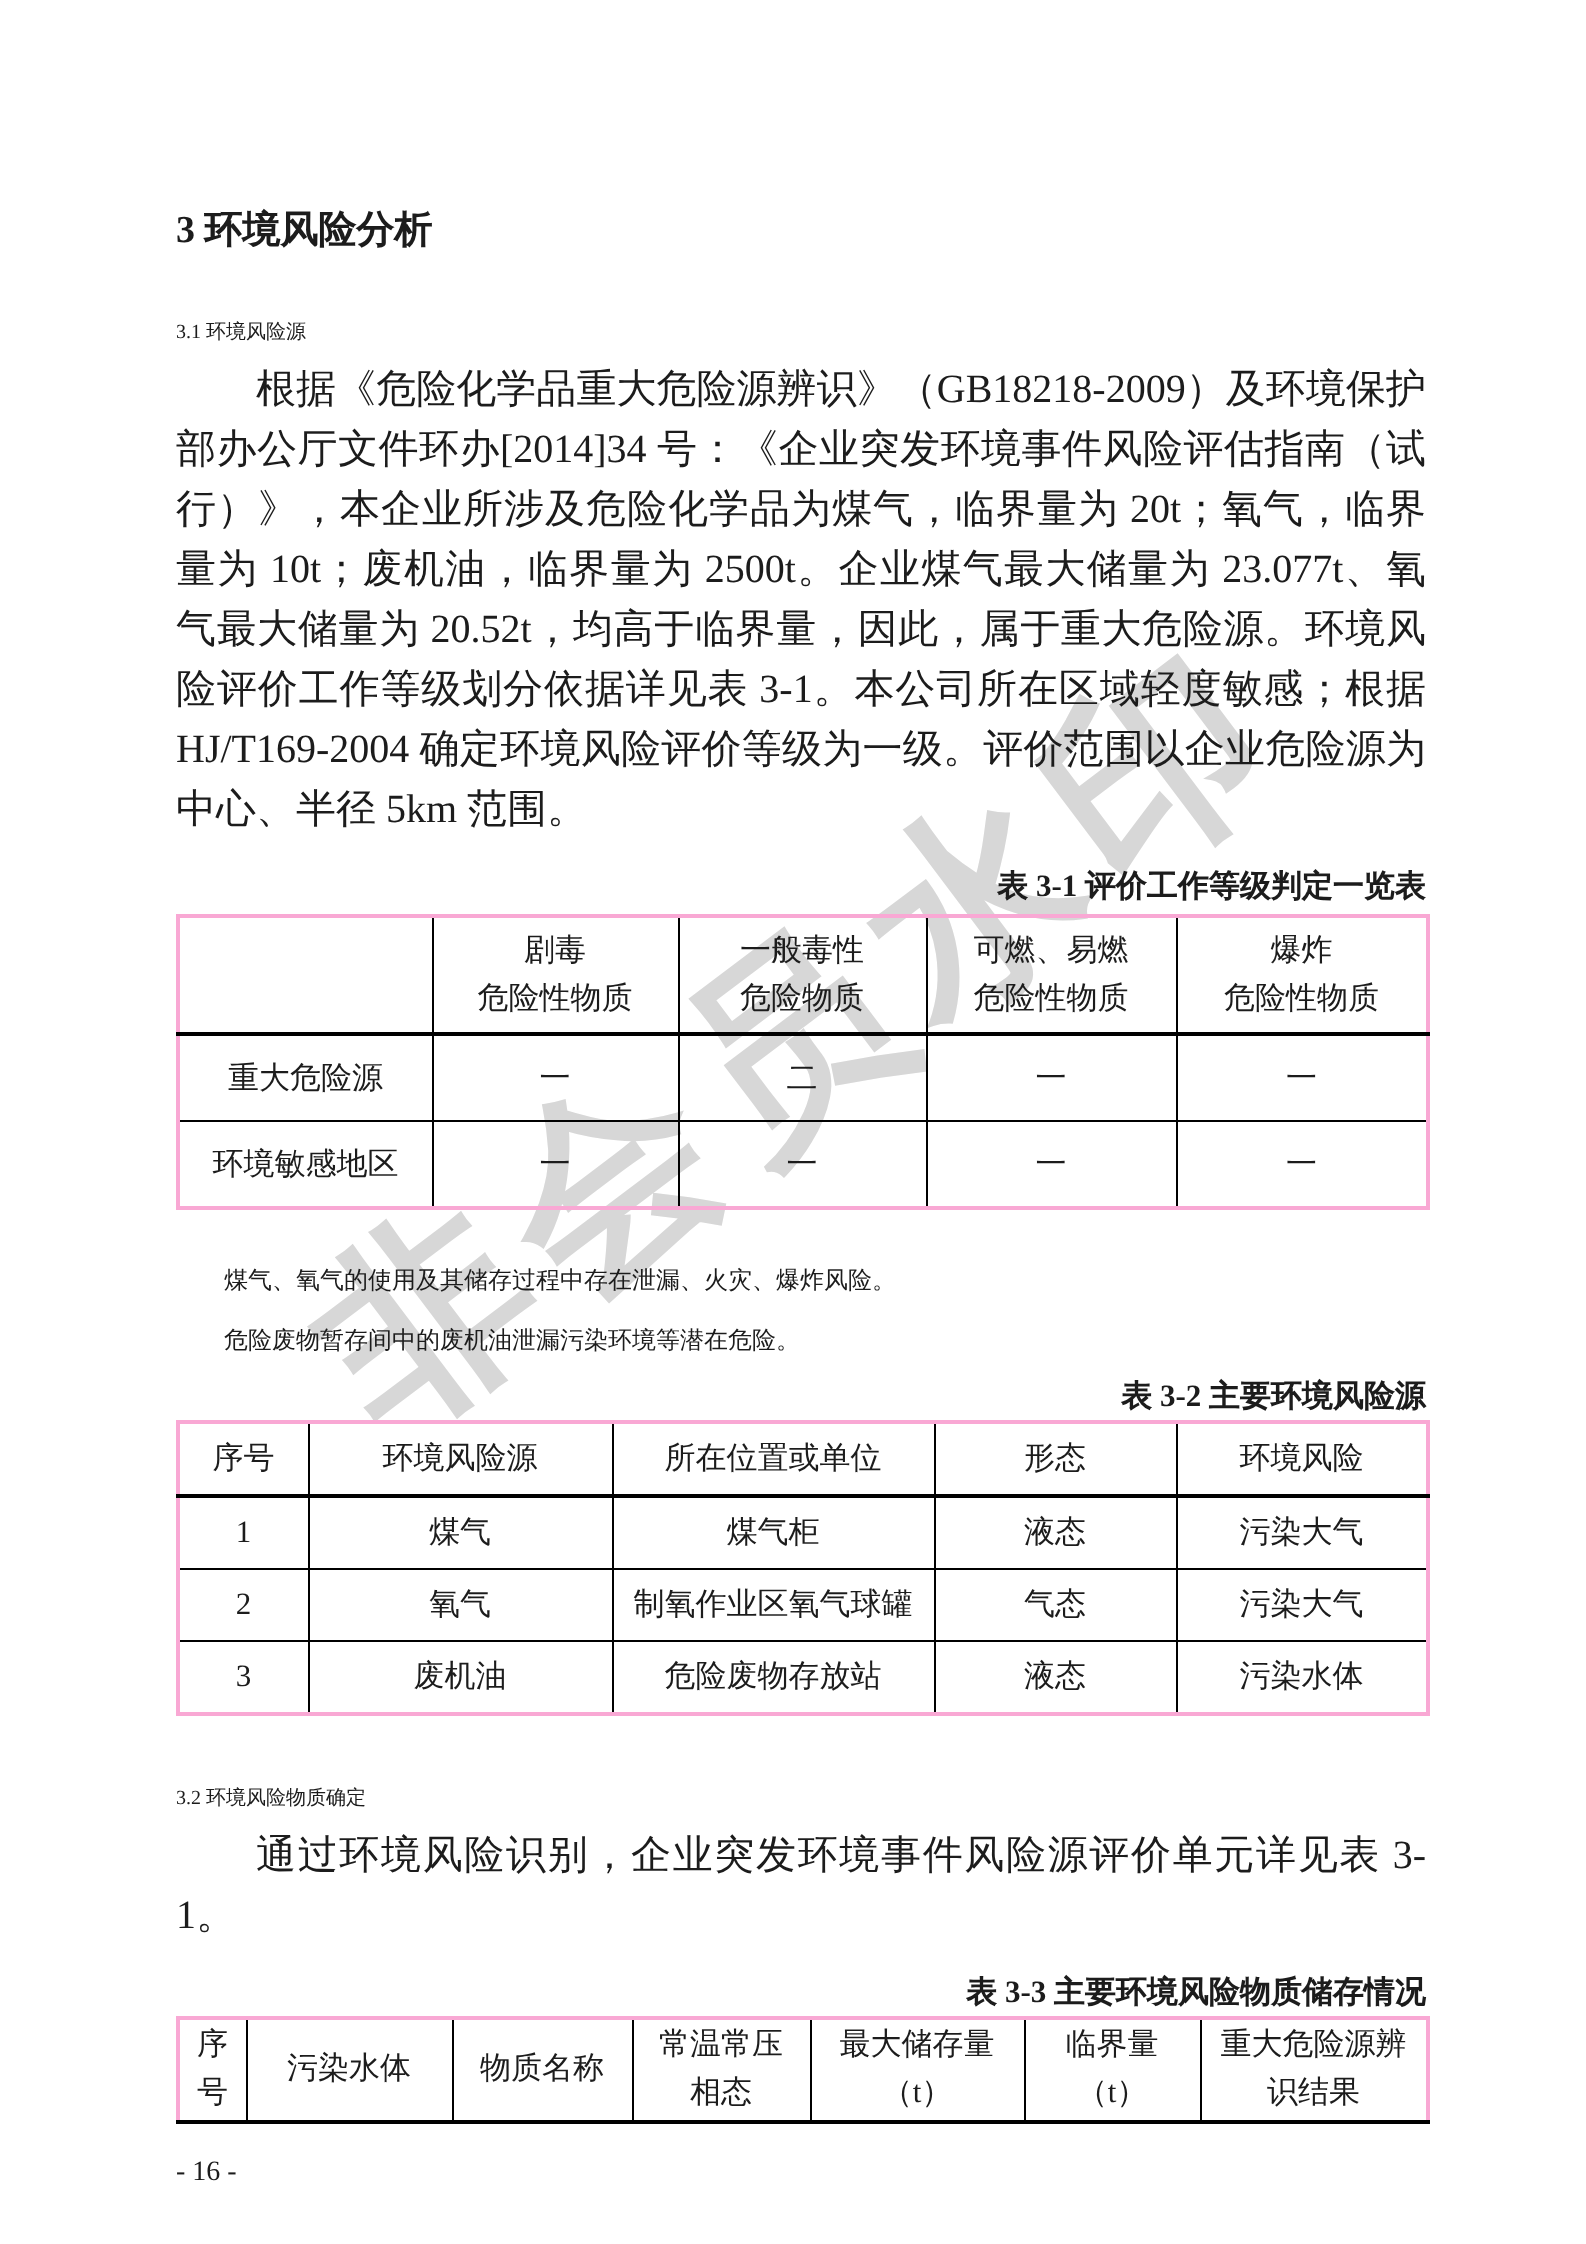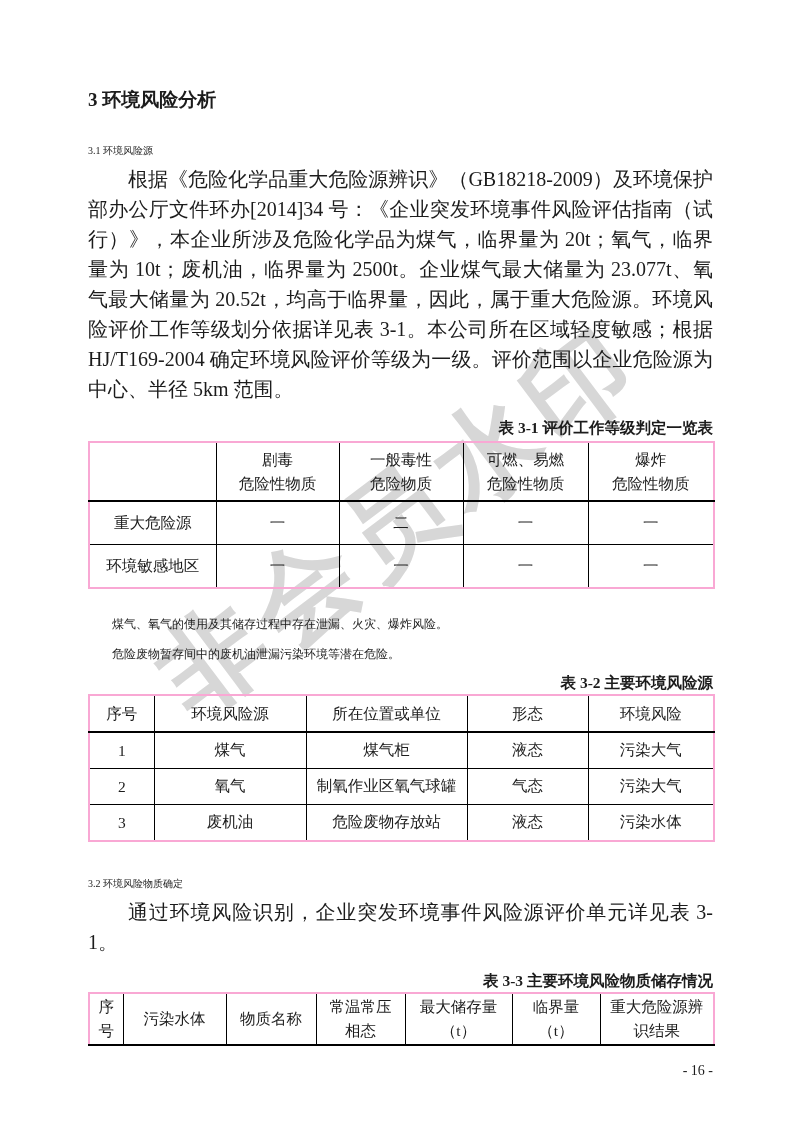--- a/index.html
+++ b/index.html
@@ -23,22 +23,21 @@
     letter-spacing: 10px;
     white-space: nowrap;
     color: #d7d7d7;
     z-index: 0;
     font-family: "Liberation Sans", "DejaVu Sans", sans-serif;
     user-select: none;
   }
   .content {
     position: relative;
     z-index: 1;
-    padding: 56px 80px 0 88px; 
-    margin-top: 32px;
+    padding: 104px 80px 0 88px; 
   }
   .h1 {
     font-size: 19px;
     font-weight: bold;
     line-height: 23px;
     margin: 0;
   }
   .sec-title {
     font-size: 10px;
     font-weight: normal;
@@ -94,21 +93,21 @@
   .t31 { margin-top: 4px; }
   .t31 tr.hdr td { height: 55px; }
   .t31 tr.body-row td { height: 40px; }
   .t32 { margin-top: 2px; }
   .t32 tr.hdr td { height: 33px; }
   .t32 tr.body-row td { height: 33px; }
   .t33 { margin-top: 2px; }
   .t33 tr.hdr td { height: 46px; line-height: 22px; }
   .footer {
     margin-top: 16px;
-    text-align: right;
+    text-align: left;
     font-size: 14px;
     line-height: 18px;
   }
 </style>
 </head>
 <body>
 
 <div class="page">
 
   <div class="watermark">非会员水印</div>

